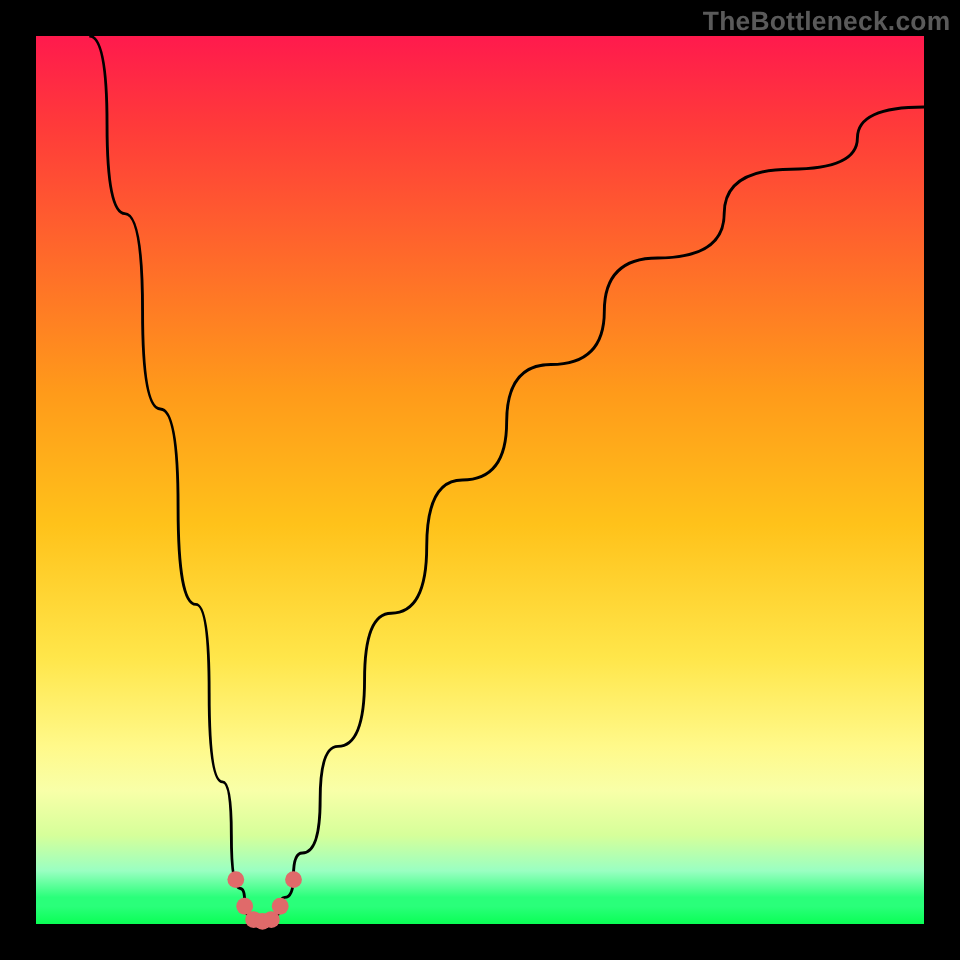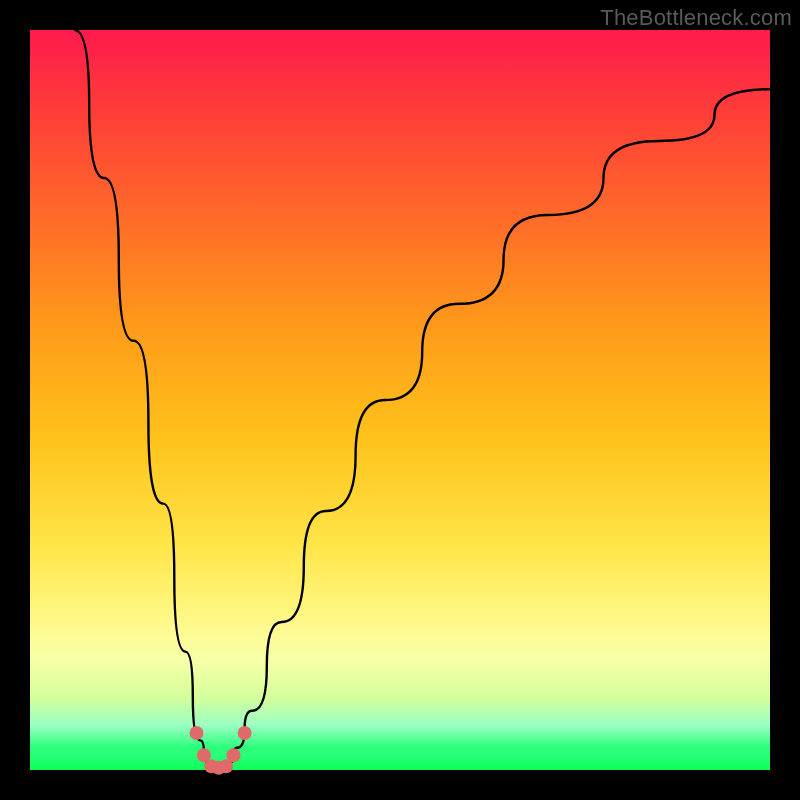--- a/index.html
+++ b/index.html
@@ -42,21 +42,21 @@
       #0aff55 100%
     );
   }
   .watermark {
     position: absolute;
     top: 5px;
     right: 8px;
     color: #5a5a5a;
     font-size: 22px;
     letter-spacing: 0.2px;
-    font-weight: 400;
+    font-weight: 700;
     user-select: none;
   }
   svg.curves {
     position: absolute;
     left: 30px;
     top: 30px;
     width: 740px;
     height: 740px;
     overflow: visible;
   }

